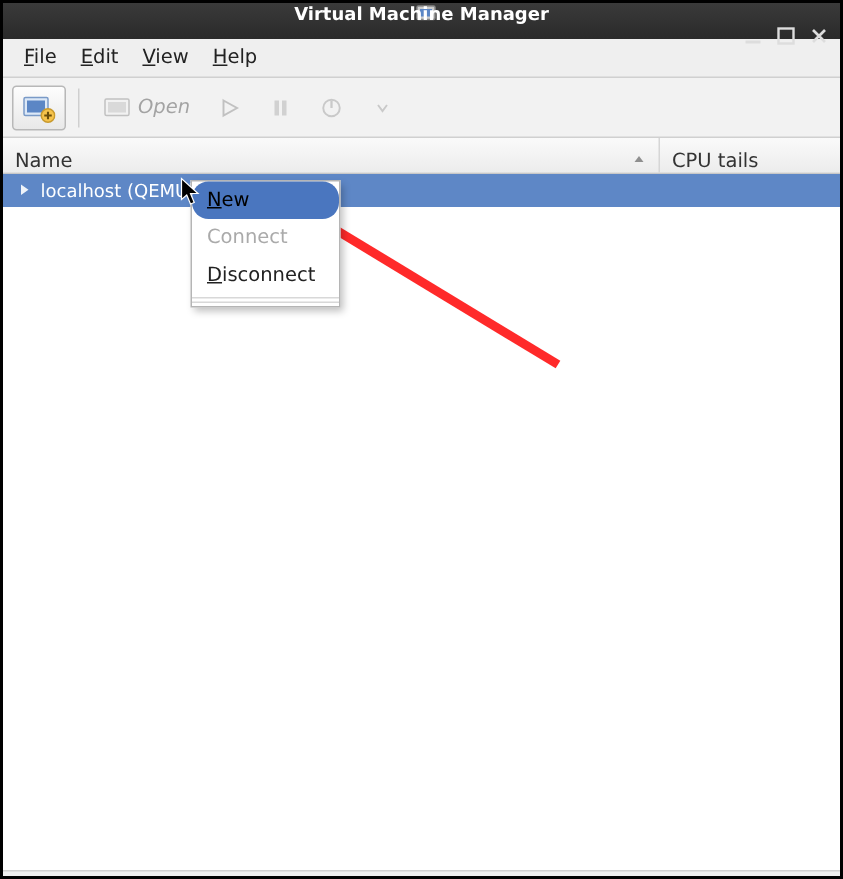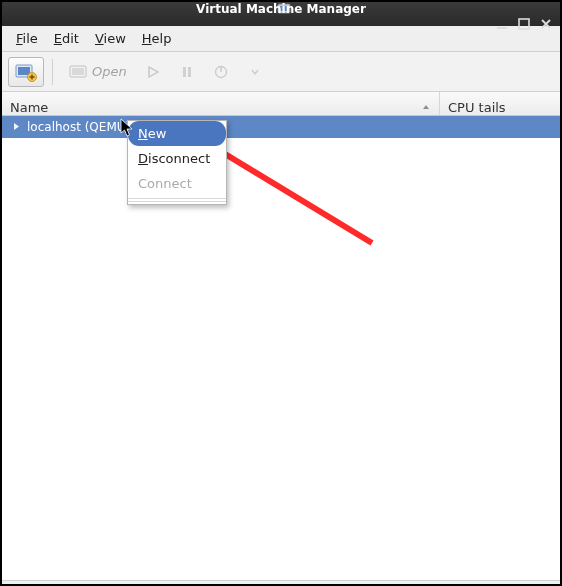--- a/index.html
+++ b/index.html
@@ -31,21 +31,21 @@
 .col .sort { margin-left: auto; opacity: 0.7; }
 .col.cpu { width: 120px; border-right: none; }
 
 .list-area { position: relative; height: calc(100% - 24px - 26px - 40px - 24px - 4px); background: #fff; }
 .row { height: 22px; display: flex; align-items: center; font-size: 12px; padding: 0 10px; }
 .row.selected { background: #5e87c6; color: #fff; }
 .row .exp { margin-right: 6px; opacity: 0.9; }
 
 .context-menu { position: absolute; left: 125px; top: 4px; width: 100px; background: #fff; border: 1px solid #b5b5b5; box-shadow: 2px 3px 5px rgba(0,0,0,0.25); font-size: 13px; z-index: 20; }
 .cm-item { padding: 5px 10px; color: #222; cursor: pointer; }
-.cm-item.highlight { background: #4a76bf; color: #ffffff; border-radius: 11px; }
+.cm-item.highlight { background: #4a76bf; color: #000000; border-radius: 11px; }
 .cm-item.disabled { color: #aaa; cursor: default; }
 .cm-item .mn { text-decoration: underline; }
 .cm-sep { height: 1px; background: #d8d8d8; margin: 2px 0; }
 
 .cursor { position: absolute; left: 118px; top: 2px; z-index: 30; pointer-events: none; }
 
 .arrow-annot { position: absolute; left: 170px; top: 17px; z-index: 15; pointer-events: none; }
 
 .statusbar { height: 4px; background: #efefef; border-top: 1px solid #d0d0d0; }
 </style>
@@ -148,22 +148,22 @@
       <span class="exp">
         <svg width="9" height="9" viewBox="0 0 9 9">
             <path d="M2 1 L7 4.5 L2 8 Z" fill="#fff"></path>
           </svg>
       </span>
       <span>localhost (QEMU)</span>
     </div>
 
     <div class="context-menu">
       <div class="cm-item highlight"><span class="mn">N</span>ew</div>
+      <div class="cm-item disabled">Connect</div>
       <div class="cm-item"><span class="mn">D</span>isconnect</div>
-      <div class="cm-item disabled">Connect</div>
       <div class="cm-sep"></div>
       <div class="cm-sep"></div>
     </div>
 
     <span class="cursor">
       <svg width="16" height="20" viewBox="0 0 16 20">
           <path d="M1 1 L1 15 L4.5 12 L7 18 L9.5 17 L7 11 L12 11 Z" fill="#000" stroke="#fff" stroke-width="0.8"></path>
         </svg>
     </span>
 

